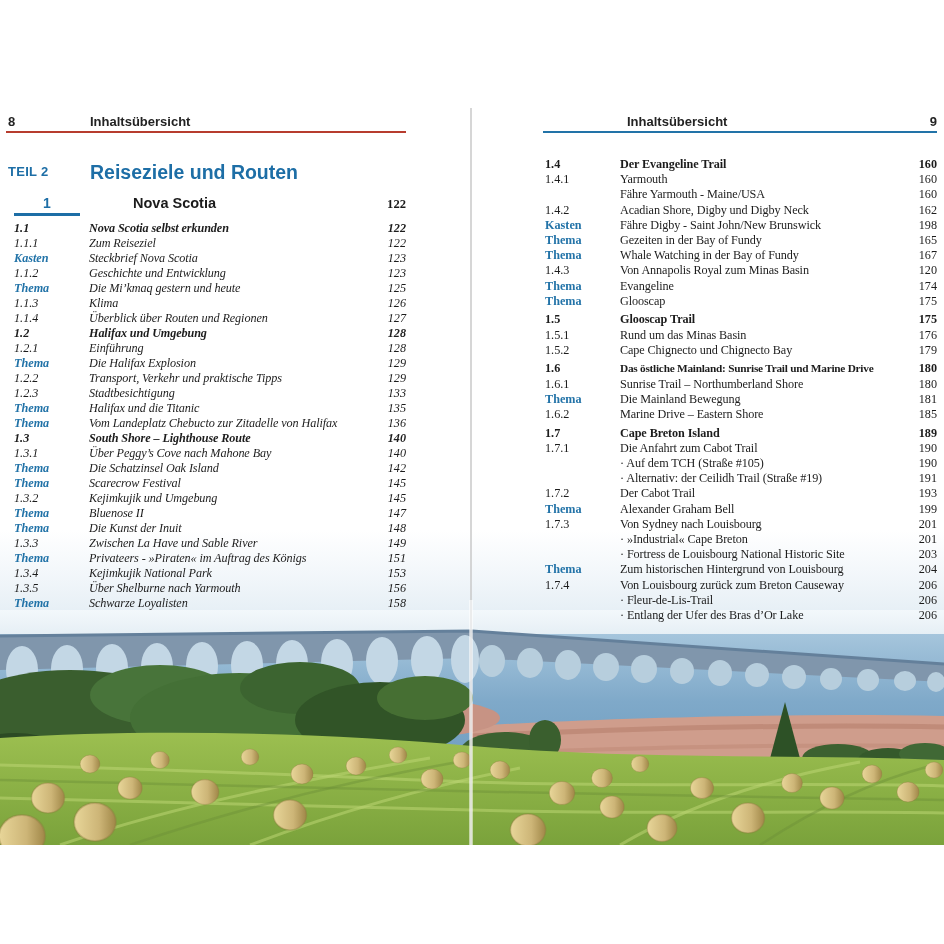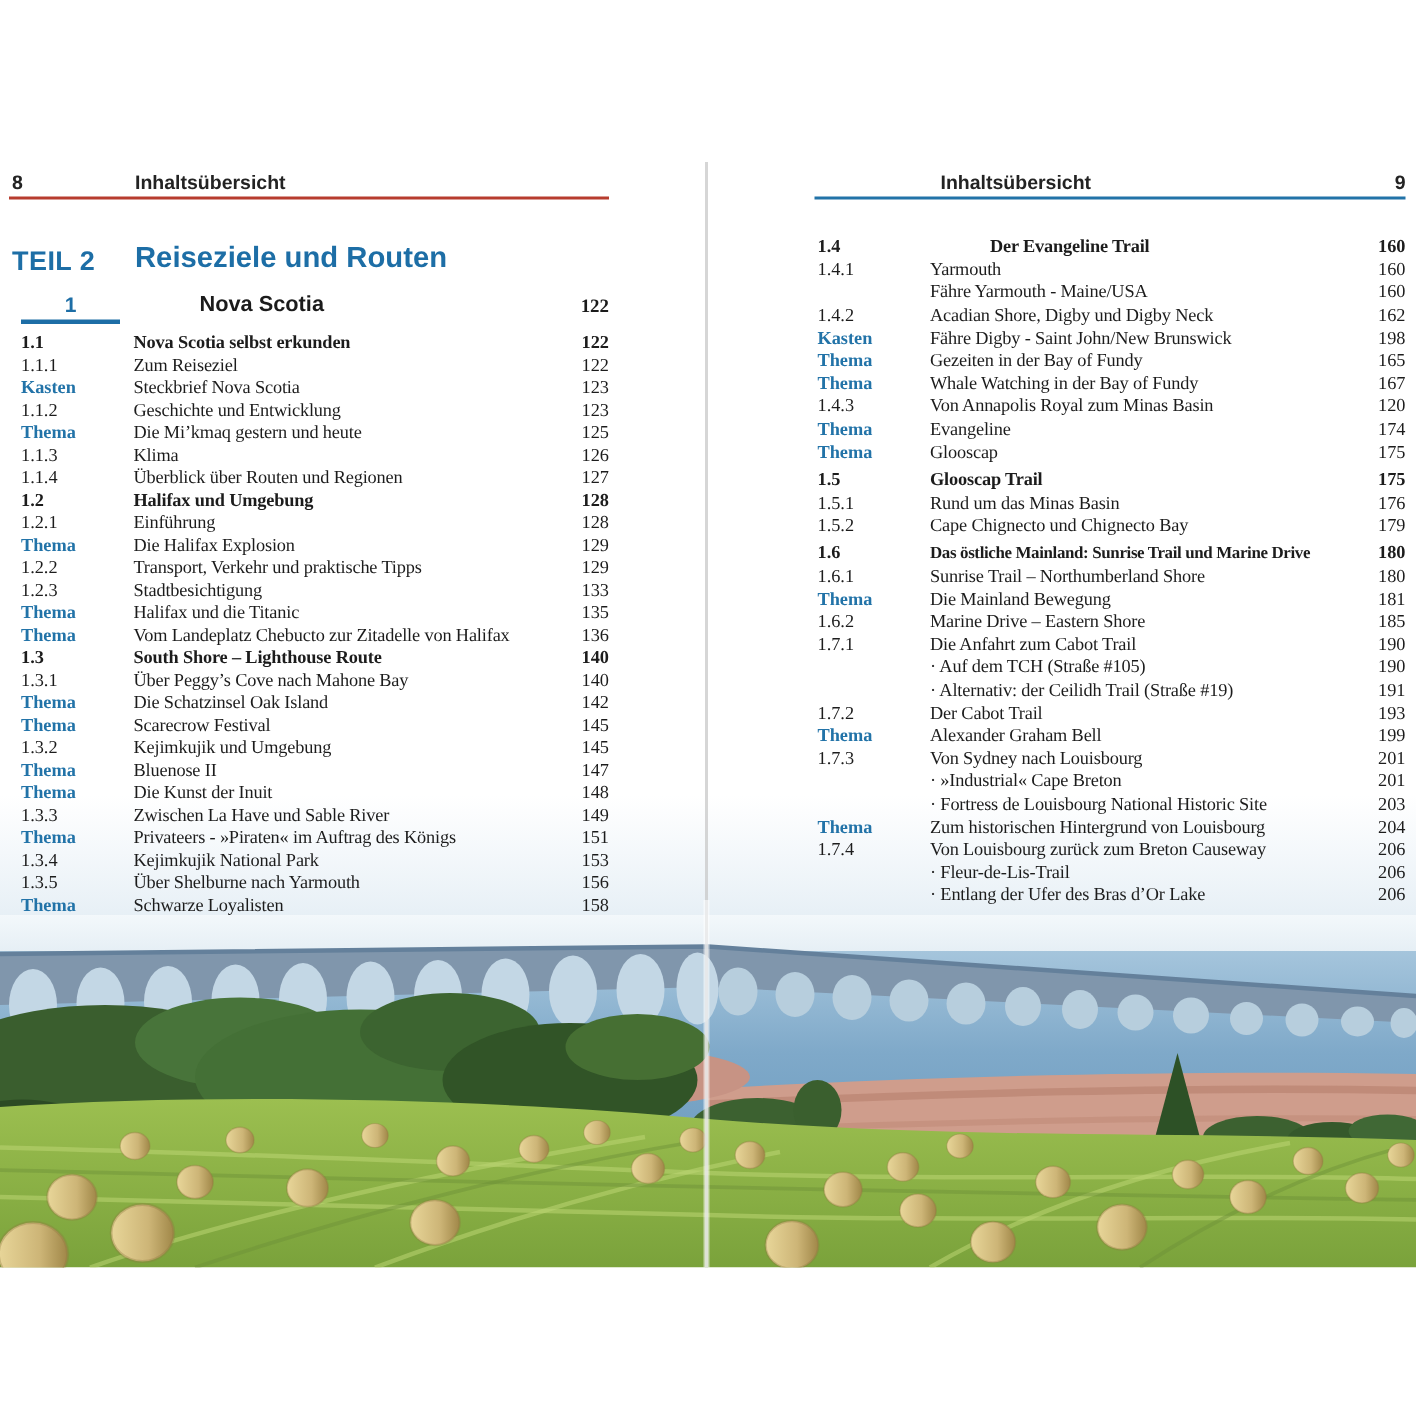--- a/index.html
+++ b/index.html
@@ -14,43 +14,43 @@
   #hdr-left .hdr-num{left:2px;}
   #hdr-right .hdr-num{right:0;}
   #hdr-left .hdr-title{position:absolute;left:84px;top:0;}
   #hdr-right .hdr-title{position:absolute;left:84px;top:0;}
   .hdr-rule{position:absolute;top:17px;left:0;right:0;height:2px;}
   #hdr-left .hdr-rule{background:#b73c2e;}
   #hdr-right .hdr-rule{background:#2273a8;}
   
   #part-heading{position:absolute;left:8px;top:161px;width:400px;height:26px;
                 font-family:"Liberation Sans",sans-serif;font-weight:bold;color:#1d6ea6;}
-  #part-label{position:absolute;left:0;top:3px;font-size:18px;letter-spacing:.3px;}
+  #part-label{position:absolute;left:0;top:3px;font-size:13px;letter-spacing:.3px;}
   #part-title{position:absolute;left:82px;top:0;font-size:19.5px;}
   
   #chapter-row{position:absolute;left:14px;top:194px;width:392px;height:22px;}
   #chapter-num{position:absolute;left:0;top:1px;width:66px;text-align:center;
                font-family:"Liberation Sans",sans-serif;font-weight:bold;font-size:14px;
                color:#1d6ea6;border-bottom:3px solid #1d6ea6;padding-bottom:2px;}
   #chapter-title{position:absolute;left:76px;top:1px;font-family:"Liberation Sans",sans-serif;
                  font-weight:bold;font-size:14.5px;color:#1b1b1b;margin-left:43px;}
   #chapter-page{position:absolute;right:0;top:3px;font-weight:bold;font-size:12.6px;color:#1b1b1b;}
   
   .rows{position:absolute;}
-  #rows-left{left:14px;top:221px;width:392px;}
+  #rows-left{left:14px;top:221px;width:392px;font-style:italic;}
   #rows-right{left:545px;top:157px;width:392px;}
   .row{display:flex;align-items:baseline;height:15px;font-size:12.2px;color:#1c1c1c;}
   #rows-right .row{height:15.2px;}
   .lbl{width:75px;flex:none;}
   .ttl{flex:1 1 auto;min-width:0;white-space:nowrap;overflow:visible;letter-spacing:-0.1px;}
   .pg{flex:none;min-width:28px;text-align:right;}
   .t-section{font-weight:bold;}
   .t-thema .lbl,.t-kasten .lbl{color:#2273a8;font-weight:bold;}
   #rows-right .t-section{margin-top:3.5px;}
-  #rows-right .row:first-child{margin-top:0;gap:40px;}
+  #rows-right .row:first-child{margin-top:0;}
   #rows-right .row:nth-child(14) .ttl{font-size:11.3px;letter-spacing:-0.25px;}
   
   #photo{position:absolute;left:0;top:530px;width:944px;height:315px;}
   
   #gutter{position:absolute;left:470px;top:108px;width:2px;height:737px;
           background:rgba(200,200,200,.75);}
   #gutter-photo{position:absolute;left:469px;top:600px;width:4px;height:245px;
           background:rgba(255,255,255,.55);}
 </style>
 </head>
@@ -437,20 +437,25 @@
       <div class="row t-thema">
         <span class="lbl">Thema</span>
         <span class="ttl">Die Mainland Bewegung</span>
         <span class="pg">181</span>
       </div>
       <div class="row t-entry">
         <span class="lbl">1.6.2</span>
         <span class="ttl">Marine Drive – Eastern Shore</span>
         <span class="pg">185</span>
       </div>
+      <div class="row t-section">
+        <span class="lbl">1.7</span>
+        <span class="ttl">Cape Breton Island</span>
+        <span class="pg">189</span>
+      </div>
       <div class="row t-entry">
         <span class="lbl">1.7.1</span>
         <span class="ttl">Die Anfahrt zum Cabot Trail</span>
         <span class="pg">190</span>
       </div>
       <div class="row t-sub">
         <span class="lbl"></span>
         <span class="ttl">· Auf dem TCH (Straße #105)</span>
         <span class="pg">190</span>
       </div>

